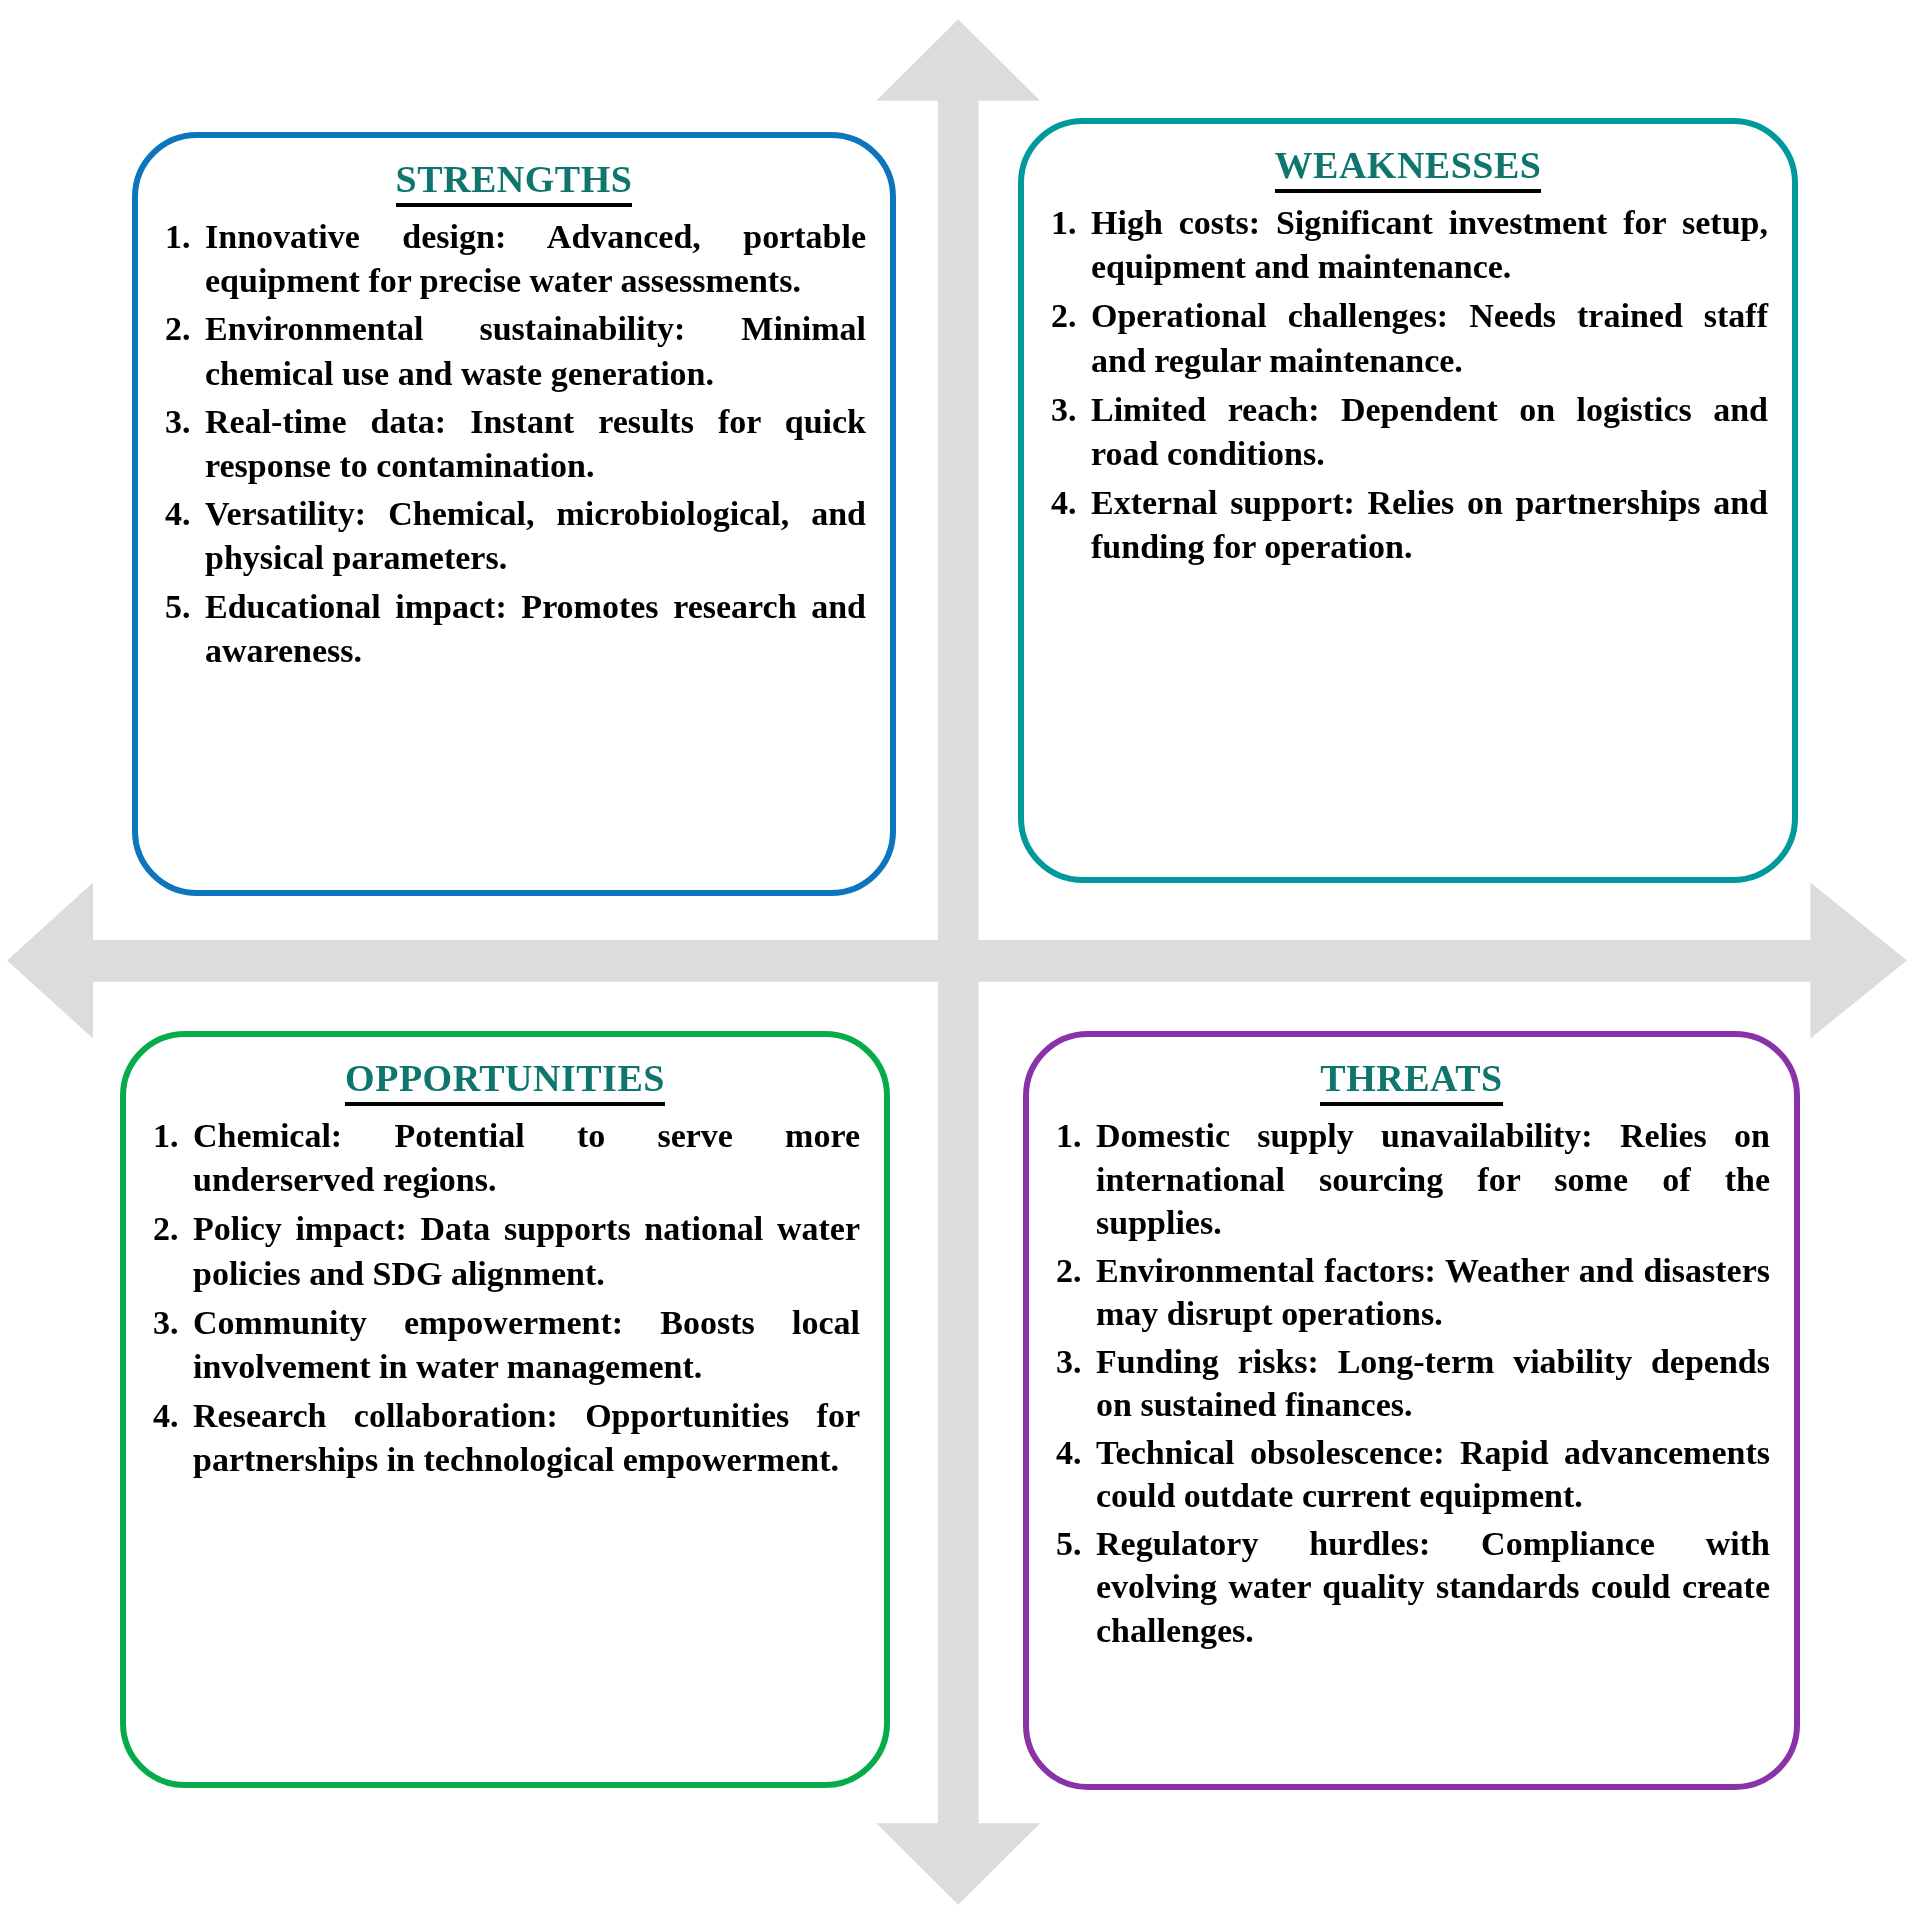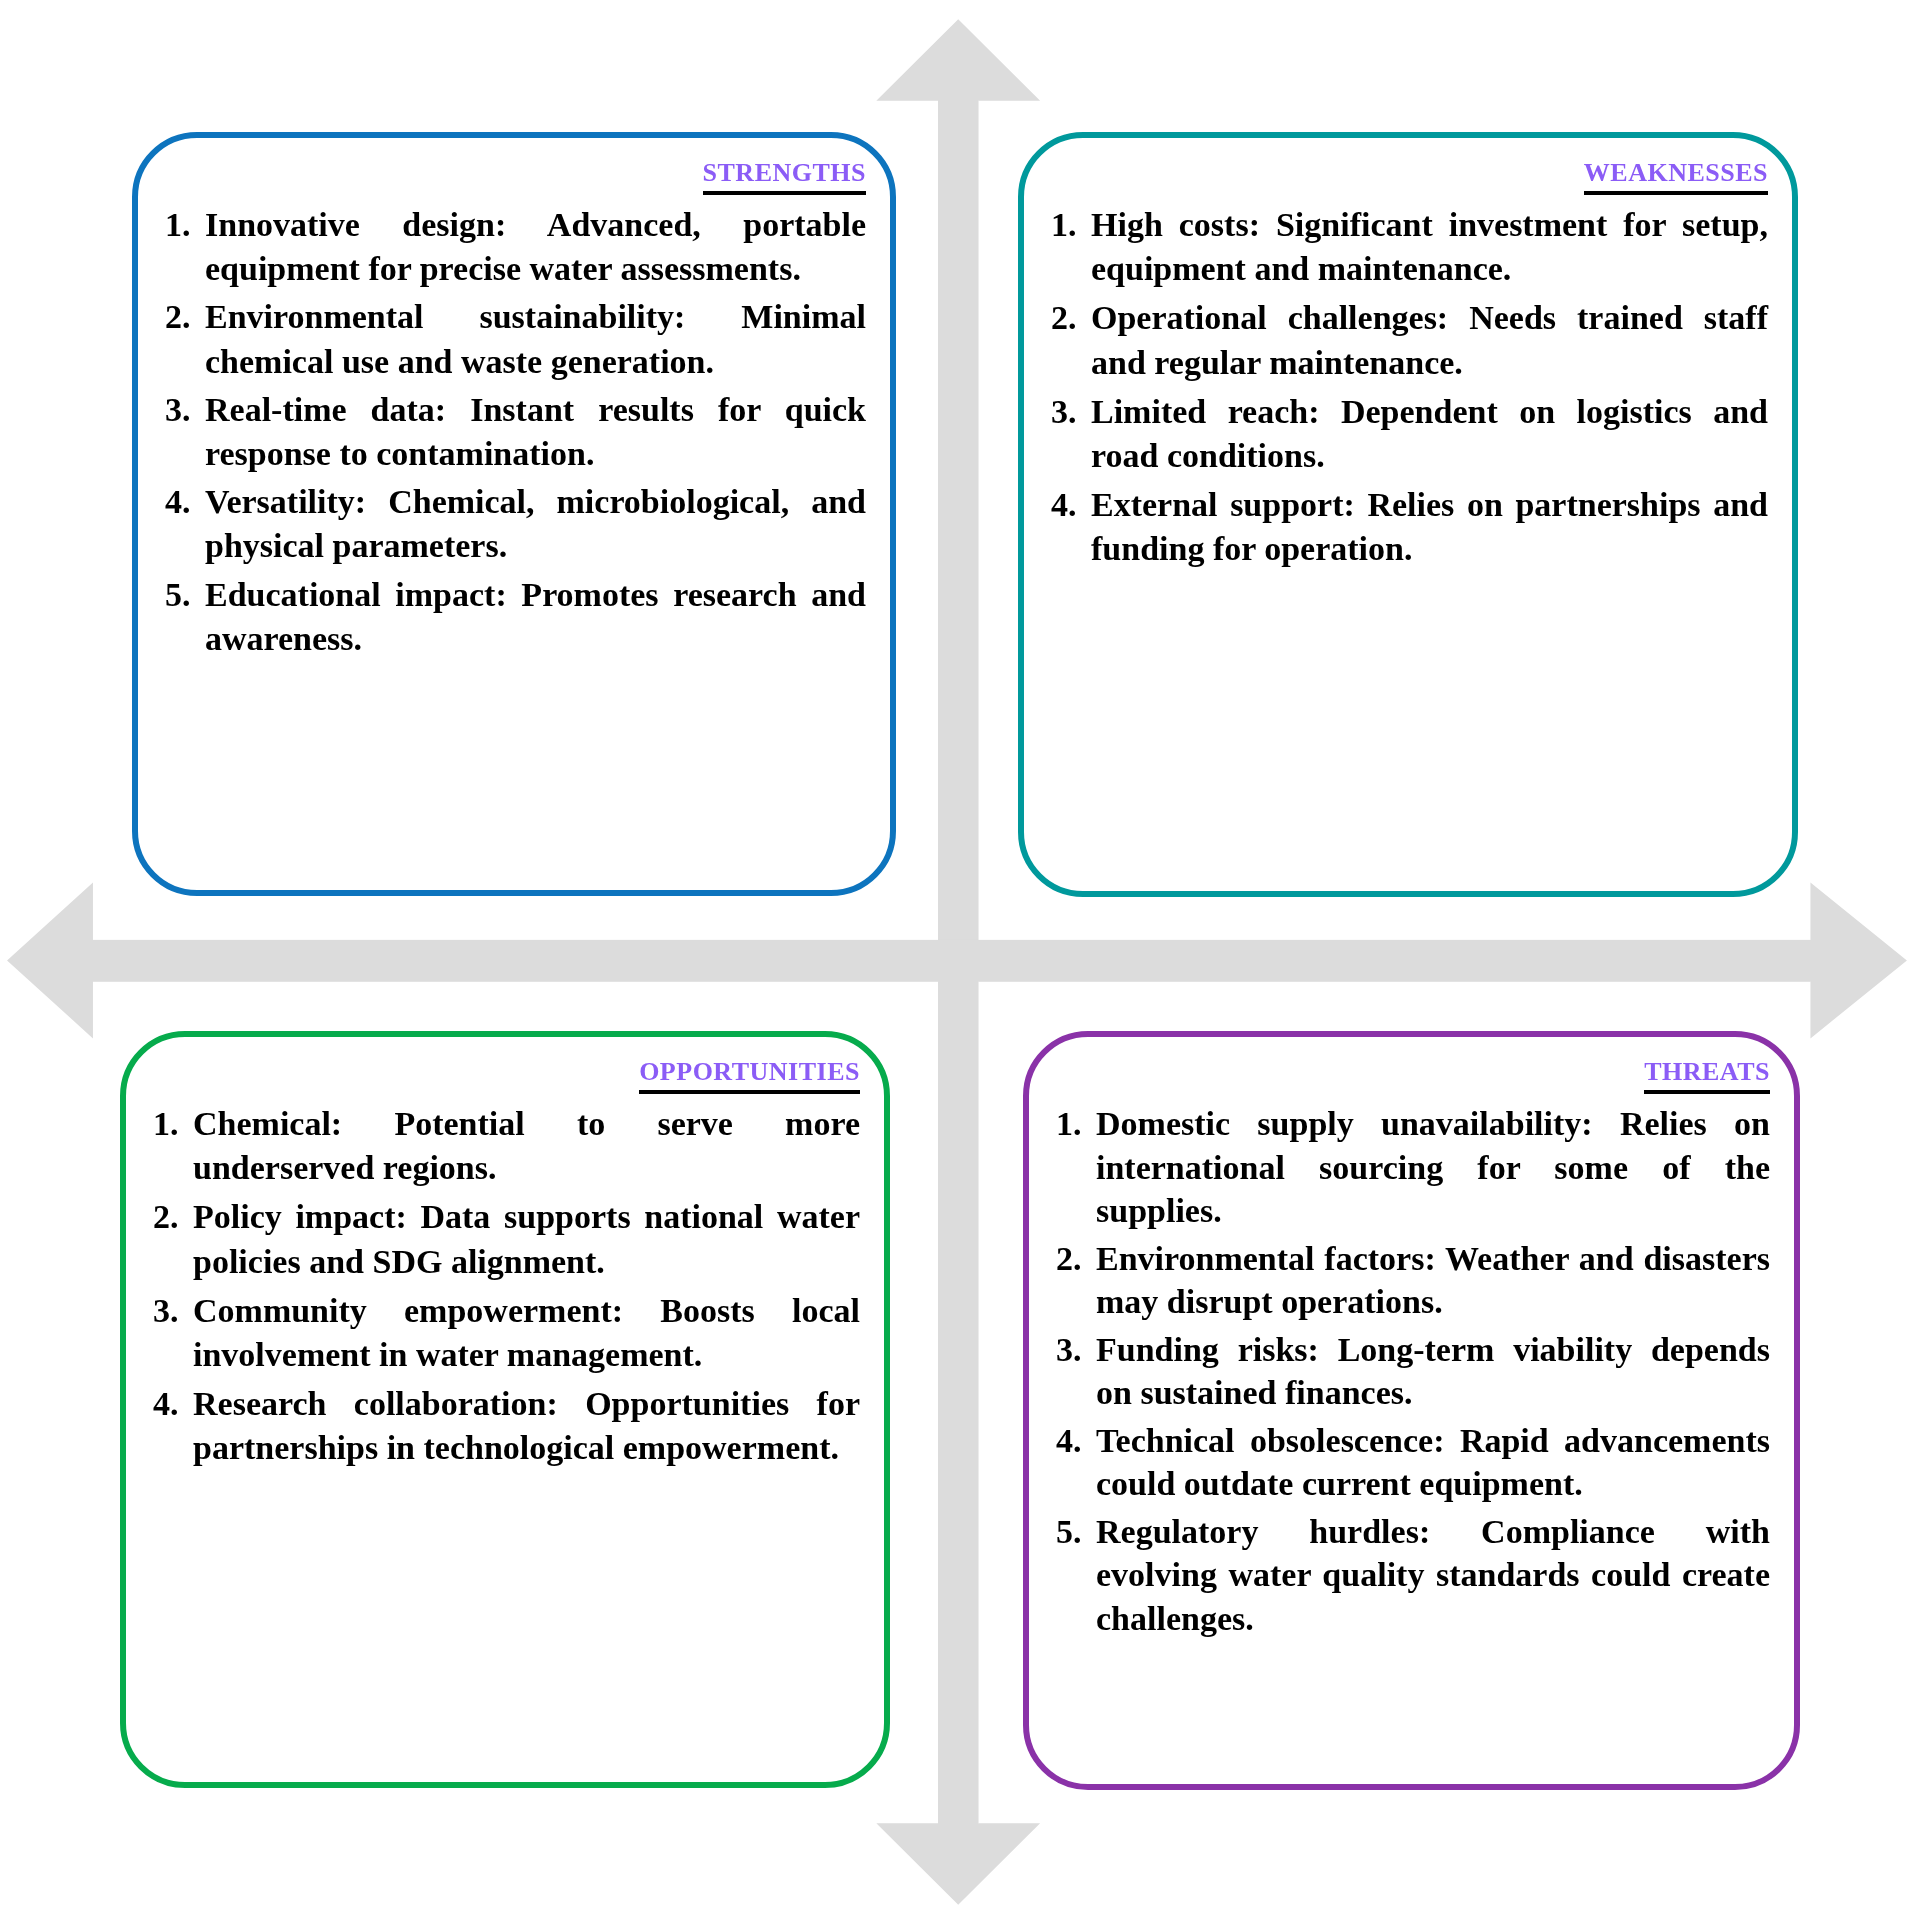--- a/index.html
+++ b/index.html
@@ -30,31 +30,31 @@
   .quad {
     position: absolute;
     box-sizing: border-box;
     background: #ffffff;
     border-style: solid;
     border-width: 6.5px;
     border-radius: 65px;
     padding: 14px 24px 15px 24px;
   }
   .quad-strengths   { left: 132px;  top: 132px;  width: 764px; height: 764px; border-color: #0d74be; }
-  .quad-weaknesses  { left: 1018px; top: 132px;  width: 780px; height: 765px; border-color: #00999c; }
+  .quad-weaknesses  { left: 1018px; top: 118px;  width: 780px; height: 765px; border-color: #00999c; }
   .quad-opportunities { left: 120px;  top: 1031px; width: 770px; height: 757px; border-color: #06ab4c; }
   .quad-threats     { left: 1023px; top: 1031px; width: 777px; height: 759px; border-color: #8a32a8; }
 
   .quad-title {
-    text-align: right;
+    text-align: center;
     font-weight: bold;
-    font-size: 26px;
+    font-size: 38px;
     line-height: 1.0;
     letter-spacing: 0.5px;
-    color: #8b5cf6;
+    color: #0f766e;
     margin: 8px 0 3px 0;
     font-family: "Liberation Serif", "DejaVu Serif", serif;
   }
   .quad-title span.t {
     display: inline-block;
     border-bottom: 4.5px solid #000000;
     padding-bottom: 5px;
   }
 
   .items {

